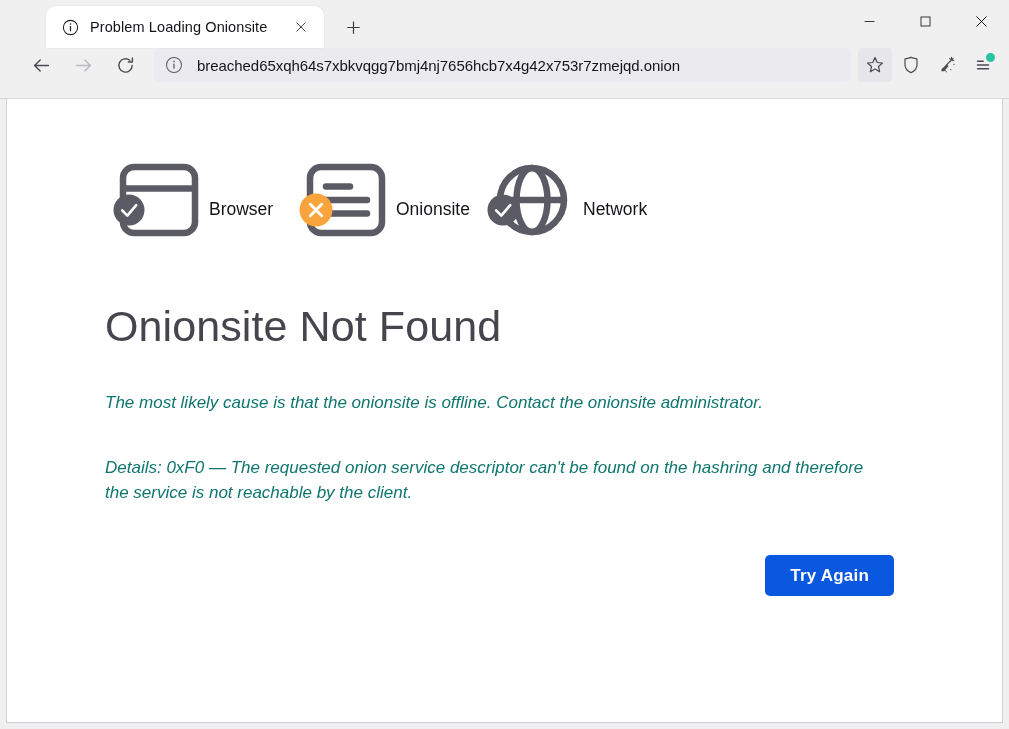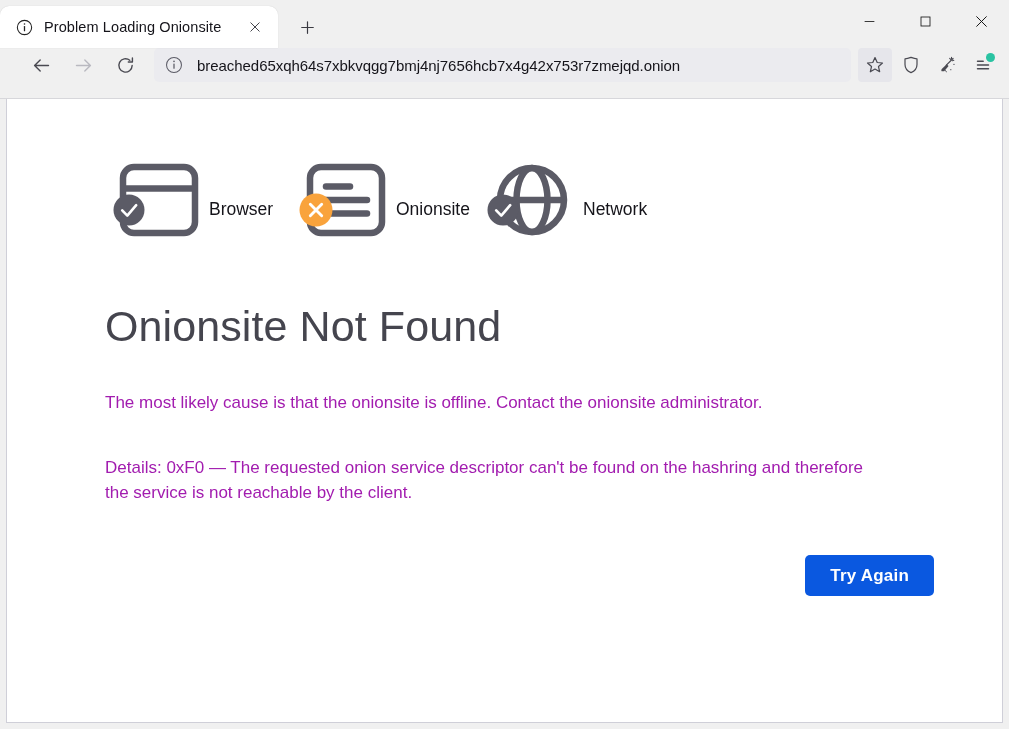--- a/index.html
+++ b/index.html
@@ -21,20 +21,21 @@
     position: relative;
     height: 48px;
     background: #f0f0f0;
     display: flex;
     align-items: flex-end;
   }
   .tabstrip {
     display: flex;
     align-items: flex-end;
     height: 48px;
+    padding-left: 46px;
   }
   .tab {
     display: flex;
     align-items: center;
     height: 42px;
     background: #ffffff;
     border-radius: 9px 9px 0 0;
     padding: 0 10px 0 16px;
     min-width: 278px;
     position: relative;
@@ -208,28 +209,29 @@
     font-size: 43px;
     font-weight: 300;
     color: #45454e;
     letter-spacing: 0.1px;
     line-height: 1.1;
   }
   p.para {
     margin: 40px 0 0 0;
     font-size: 17px;
     line-height: 25px;
-    color: #a21caf;
+    color: #0f766e;
     max-width: 770px;
     font-weight: 400;
+    font-style: italic;
   }
   p.para.details { }
 
   .btn-row {
-    margin: 50px 68px 0 0;
+    margin: 50px 108px 0 0;
     display: flex;
     justify-content: flex-end;
   }
   .try-again {
     background: #0a58e0;
     color: #ffffff;
     font-size: 17px;
     font-weight: 700;
     border: none;
     border-radius: 5px;

